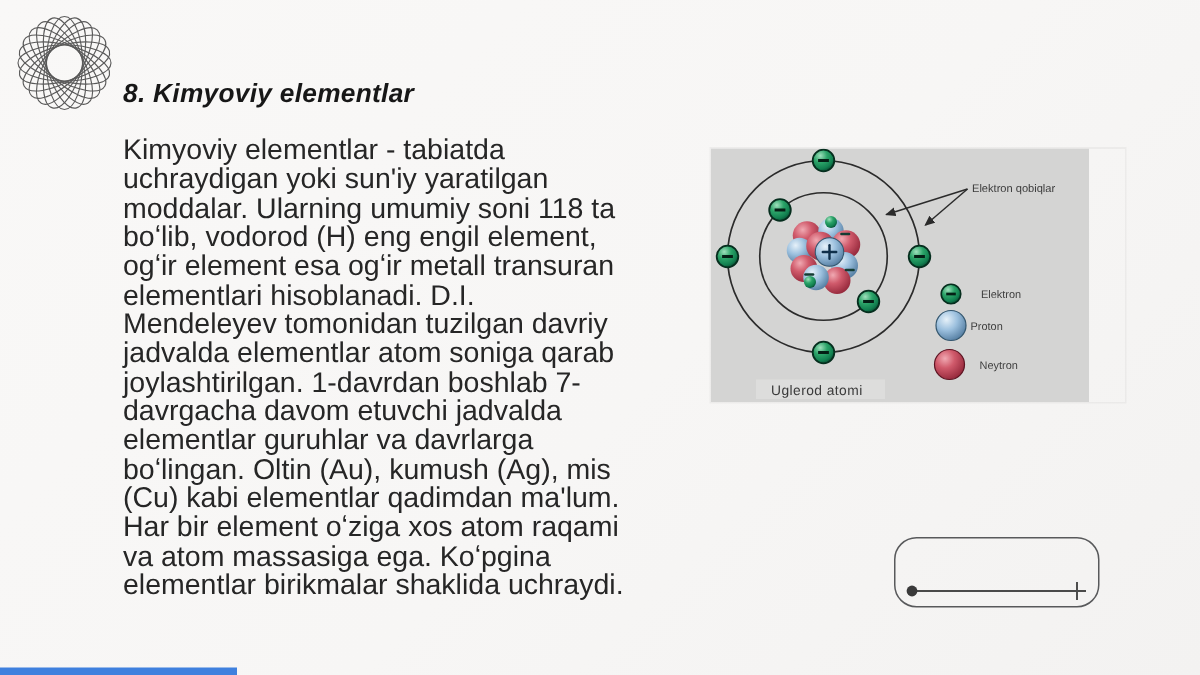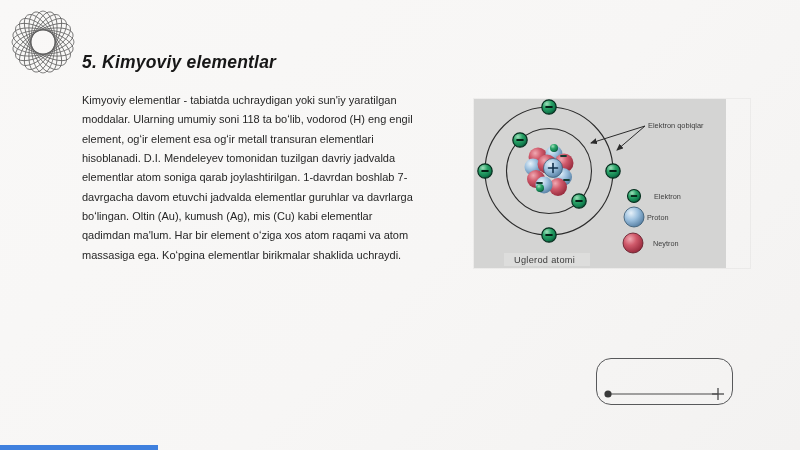--- a/index.html
+++ b/index.html
@@ -13,21 +13,21 @@
     background:linear-gradient(135deg,#f9f8f7 0%,#f7f6f5 55%,#f3f2f1 100%);
   }
   .logo{position:absolute;left:6px;top:4px;}
   .title{
     position:absolute;left:82px;top:52px;
     font-size:17.5px;font-weight:700;font-style:italic;
     color:#171717;letter-spacing:.2px;
   }
   .body-text{
     position:absolute;left:82px;top:91px;width:340px;
-    font-size:11px;line-height:19.35px;color:#262626;
+    font-size:19px;line-height:19.35px;color:#262626;
     letter-spacing:0;
   }
   .diagram{
     position:absolute;left:474px;top:99px;width:276px;height:169px;margin:0;
     box-shadow:0 0 0 1px rgba(0,0,0,0.04);
   }
   .pill{
     position:absolute;left:596px;top:358px;width:137px;height:47px;
     border:1.3px solid #58595b;border-radius:15px;background:transparent;
     box-sizing:border-box;
@@ -54,21 +54,21 @@
       <ellipse cx="37" cy="38" rx="31" ry="12" transform="rotate(75 37 38)"></ellipse>
       <ellipse cx="37" cy="38" rx="31" ry="12" transform="rotate(90 37 38)"></ellipse>
       <ellipse cx="37" cy="38" rx="31" ry="12" transform="rotate(105 37 38)"></ellipse>
       <ellipse cx="37" cy="38" rx="31" ry="12" transform="rotate(120 37 38)"></ellipse>
       <ellipse cx="37" cy="38" rx="31" ry="12" transform="rotate(135 37 38)"></ellipse>
       <ellipse cx="37" cy="38" rx="31" ry="12" transform="rotate(150 37 38)"></ellipse>
       <ellipse cx="37" cy="38" rx="31" ry="12" transform="rotate(165 37 38)"></ellipse>
     </g>
   </svg>
 
-  <div class="title">5. Kimyoviy elementlar</div>
+  <div class="title">8. Kimyoviy elementlar</div>
 
   <div class="body-text">Kimyoviy elementlar - tabiatda uchraydigan yoki sun'iy yaratilgan moddalar. Ularning umumiy soni 118 ta boʻlib, vodorod (H) eng engil element, ogʻir element esa ogʻir metall transuran elementlari hisoblanadi. D.I. Mendeleyev tomonidan tuzilgan davriy jadvalda elementlar atom soniga qarab joylashtirilgan. 1-davrdan boshlab 7-davrgacha davom etuvchi jadvalda elementlar guruhlar va davrlarga boʻlingan. Oltin (Au), kumush (Ag), mis (Cu) kabi elementlar qadimdan ma'lum. Har bir element oʻziga xos atom raqami va atom massasiga ega. Koʻpgina elementlar birikmalar shaklida uchraydi.</div>
 
   <figure class="diagram">
     <svg width="252" height="169" viewBox="0 0 252 169">
       <defs>
         <radialGradient id="gradE" cx="35%" cy="28%" r="80%">
           <stop offset="0%" stop-color="#9fe0bc"></stop>
           <stop offset="40%" stop-color="#2ba368"></stop>
           <stop offset="75%" stop-color="#128050"></stop>

